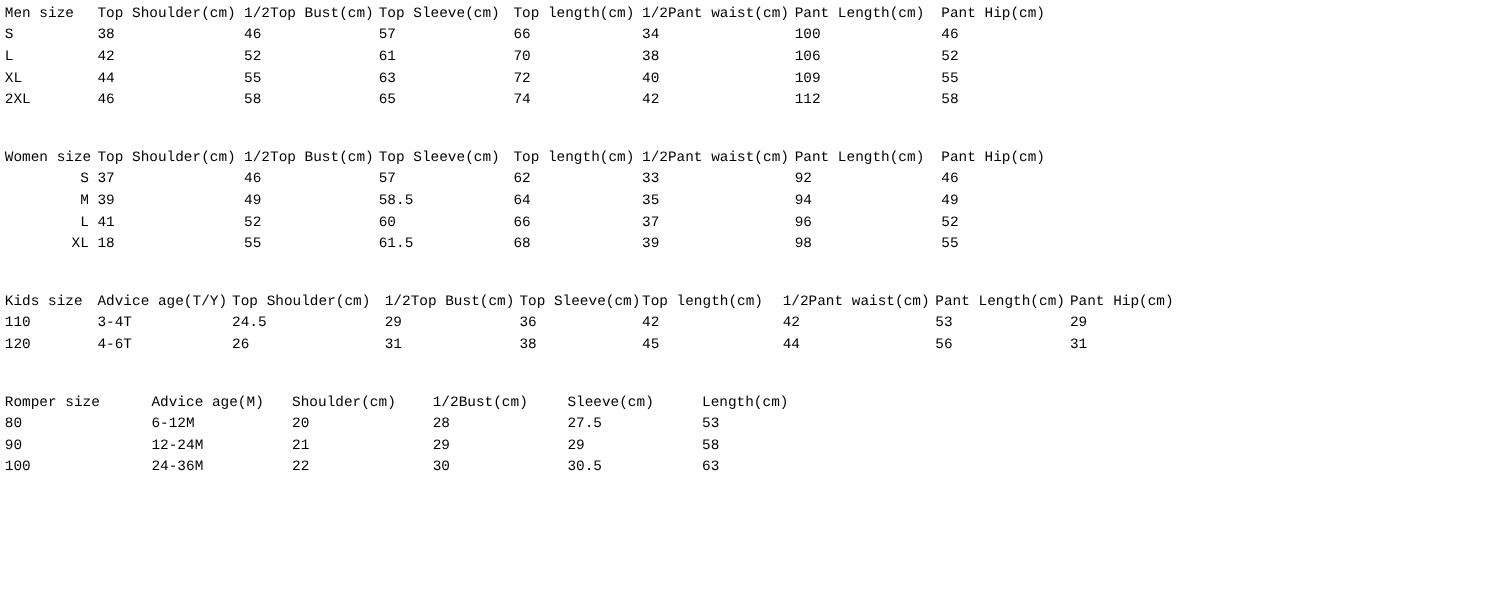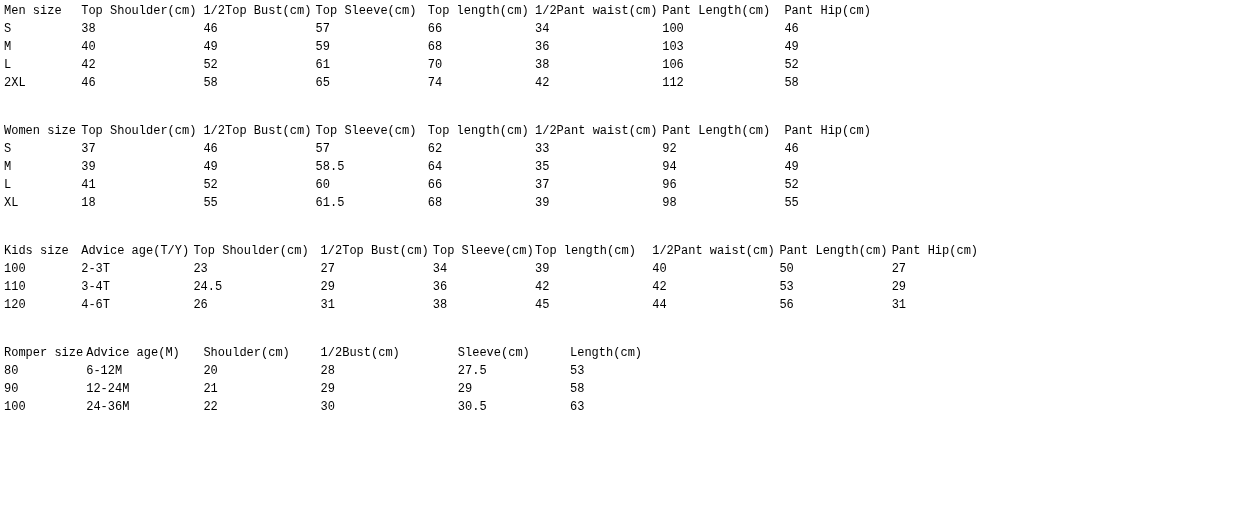--- a/index.html
+++ b/index.html
@@ -25,44 +25,44 @@
   
   .men .c0 { width: 70px; }
   .men .c1 { width: 115px; }
   .men .c2 { width: 105px; }
   .men .c3 { width: 105px; }
   .men .c4 { width: 100px; }
   .men .c5 { width: 120px; }
   .men .c6 { width: 115px; }
   .men .c7 { width: 110px; }
 
-  .women .c0 { width: 70px; }
+  .women .c0 { width: 70px; text-align: right; }
   .women .c1 { width: 115px; }
   .women .c2 { width: 105px; }
   .women .c3 { width: 105px; }
   .women .c4 { width: 100px; }
   .women .c5 { width: 120px; }
   .women .c6 { width: 115px; }
   .women .c7 { width: 110px; }
 
   .kids .c0 { width: 70px; }
   .kids .c1 { width: 105px; }
   .kids .c2 { width: 120px; }
   .kids .c3 { width: 105px; }
   .kids .c4 { width: 95px; }
   .kids .c5 { width: 110px; }
   .kids .c6 { width: 120px; }
   .kids .c7 { width: 105px; }
   .kids .c8 { width: 100px; }
 
   .romper .c0 { width: 75px; }
-  .romper .c1 { width: 110px; }
+  .romper .c1 { width: 110px; margin-left: 40px; }
   .romper .c2 { width: 110px; }
   .romper .c3 { width: 105px; }
-  .romper .c4 { width: 105px; margin-left: 25px; }
+  .romper .c4 { width: 105px; }
   .romper .c5 { width: 105px; }
 </style>
 </head>
 <body>
 
 <div class="table-block men">
   <div class="row">
     <span class="cell c0">Men size</span>
     <span class="cell c1">Top Shoulder(cm)</span>
     <span class="cell c2">1/2Top Bust(cm)</span>
@@ -76,38 +76,38 @@
     <span class="cell c0">S</span>
     <span class="cell c1">38</span>
     <span class="cell c2">46</span>
     <span class="cell c3">57</span>
     <span class="cell c4">66</span>
     <span class="cell c5">34</span>
     <span class="cell c6">100</span>
     <span class="cell c7">46</span>
   </div>
   <div class="row">
-    <span class="cell c0">M</span>
-    <span class="cell c1">40</span>
-    <span class="cell c2">49</span>
-    <span class="cell c3">59</span>
-    <span class="cell c4">68</span>
-    <span class="cell c5">36</span>
-    <span class="cell c6">103</span>
-    <span class="cell c7">49</span>
-  </div>
-  <div class="row">
     <span class="cell c0">L</span>
     <span class="cell c1">42</span>
     <span class="cell c2">52</span>
     <span class="cell c3">61</span>
     <span class="cell c4">70</span>
     <span class="cell c5">38</span>
     <span class="cell c6">106</span>
     <span class="cell c7">52</span>
+  </div>
+  <div class="row">
+    <span class="cell c0">XL</span>
+    <span class="cell c1">44</span>
+    <span class="cell c2">55</span>
+    <span class="cell c3">63</span>
+    <span class="cell c4">72</span>
+    <span class="cell c5">40</span>
+    <span class="cell c6">109</span>
+    <span class="cell c7">55</span>
   </div>
   <div class="row">
     <span class="cell c0">2XL</span>
     <span class="cell c1">46</span>
     <span class="cell c2">58</span>
     <span class="cell c3">65</span>
     <span class="cell c4">74</span>
     <span class="cell c5">42</span>
     <span class="cell c6">112</span>
     <span class="cell c7">58</span>
@@ -173,31 +173,20 @@
     <span class="cell c1">Advice age(T/Y)</span>
     <span class="cell c2">Top Shoulder(cm)</span>
     <span class="cell c3">1/2Top Bust(cm)</span>
     <span class="cell c4">Top Sleeve(cm)</span>
     <span class="cell c5">Top length(cm)</span>
     <span class="cell c6">1/2Pant waist(cm)</span>
     <span class="cell c7">Pant Length(cm)</span>
     <span class="cell c8">Pant Hip(cm)</span>
   </div>
   <div class="row">
-    <span class="cell c0">100</span>
-    <span class="cell c1">2-3T</span>
-    <span class="cell c2">23</span>
-    <span class="cell c3">27</span>
-    <span class="cell c4">34</span>
-    <span class="cell c5">39</span>
-    <span class="cell c6">40</span>
-    <span class="cell c7">50</span>
-    <span class="cell c8">27</span>
-  </div>
-  <div class="row">
     <span class="cell c0">110</span>
     <span class="cell c1">3-4T</span>
     <span class="cell c2">24.5</span>
     <span class="cell c3">29</span>
     <span class="cell c4">36</span>
     <span class="cell c5">42</span>
     <span class="cell c6">42</span>
     <span class="cell c7">53</span>
     <span class="cell c8">29</span>
   </div>

